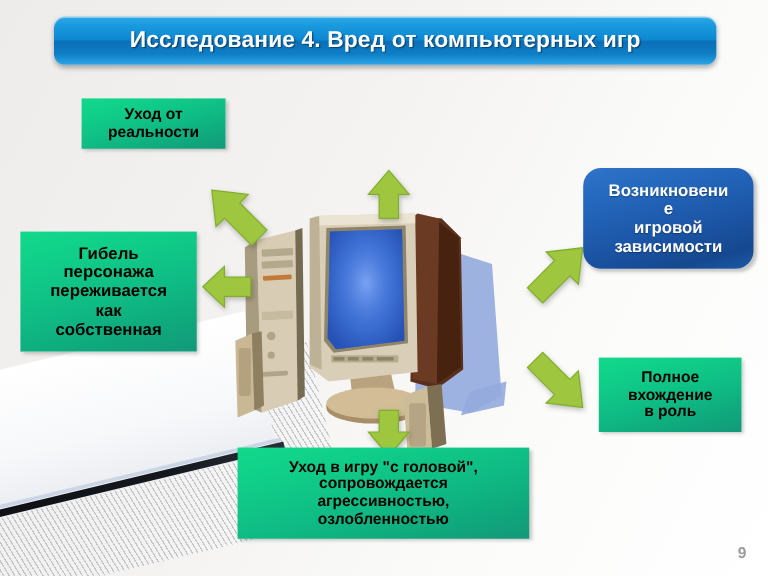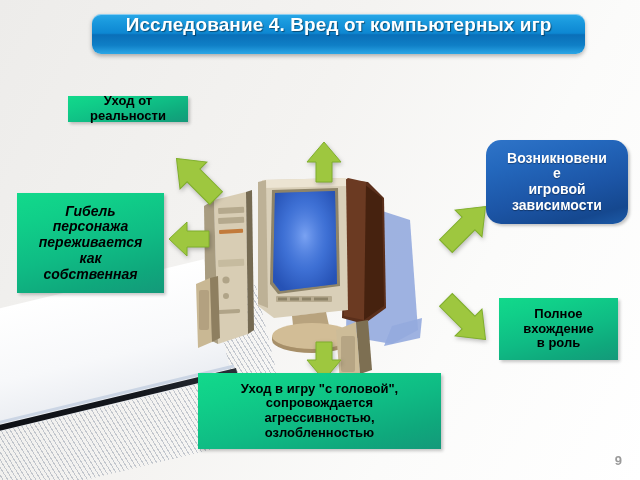--- a/index.html
+++ b/index.html
@@ -71,35 +71,35 @@
     transform: rotate(-13.5deg);
     transform-origin: left bottom;
     pointer-events: none;
   }
 
   
   #title-banner {
     position: absolute;
     left: 45px;
     top: 14px;
-    width: 493px;
+    width: 552px;
     height: 40px;
     border-radius: 9px;
     background: linear-gradient(180deg,
         #2aa8e8 0%,
         #1a9ade 18%,
         #0d87d2 48%,
         #0a6fb8 52%,
         #0f7fc6 78%,
         #2ba6e6 100%);
     box-shadow: 0 2px 4px rgba(0,0,0,0.30),
                 inset 0 1px 0 rgba(255,255,255,0.45);
     display: flex;
+    align-items: center;
     justify-content: center;
-    margin-left: 47px;
   }
   #title-text {
     color: #ffffff;
     font-size: 19px;
     font-weight: bold;
     letter-spacing: 0.1px;
     text-shadow: 1px 1px 1px rgba(0,0,0,0.45);
     white-space: nowrap;
   }
 
@@ -130,21 +130,21 @@
         #2f74c8 0%,
         #2468bd 25%,
         #1c55a6 60%,
         #15488f 85%,
         #1d5ba8 100%);
     color: #ffffff;
     text-shadow: 0 1px 1px rgba(0,0,0,0.35);
   }
 
   
-  #box-escape       { left: 68px;  top: 96px;  width: 120px; height: 26px; font-size: 13px; }
+  #box-escape       { left: 68px;  top: 82px;  width: 120px; height: 42px; font-size: 13px; }
   #box-attention    { left: 222px; top: 52px;  width: 232px; height: 92px; font-size: 14px; }
   #box-addiction    { left: 486px; top: 140px; width: 142px; height: 84px; font-size: 14px; border-radius: 15px; }
   #box-death        { left: 17px;  top: 193px; width: 147px; height: 100px; font-size: 14px; }
   #box-role         { left: 499px; top: 298px; width: 119px; height: 62px; font-size: 13px; }
   #box-aggression   { left: 198px; top: 373px; width: 243px; height: 76px; font-size: 13px; }
 
   
   .arrow {
     position: absolute;
     pointer-events: none;
@@ -299,21 +299,21 @@
 
 
   <div class="box blue" id="box-addiction">
     <span style="white-space:pre-line;">Возникновени
 е
 игровой
 зависимости</span>
   </div>
 
   <div class="box green" id="box-death">
-    <span style="white-space:pre-line;font-style:italic;">Гибель
+    <span style="white-space:pre-line;">Гибель
 персонажа
 переживается
 как
 собственная</span>
   </div>
 
   <div class="box green" id="box-role">
     <span style="white-space:pre-line;text-align:center;">Полное
 вхождение
 в роль</span>

